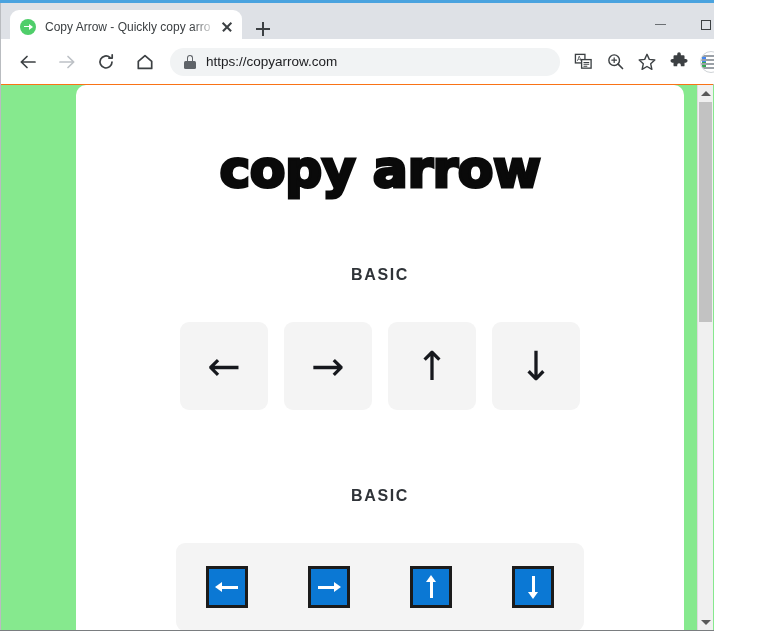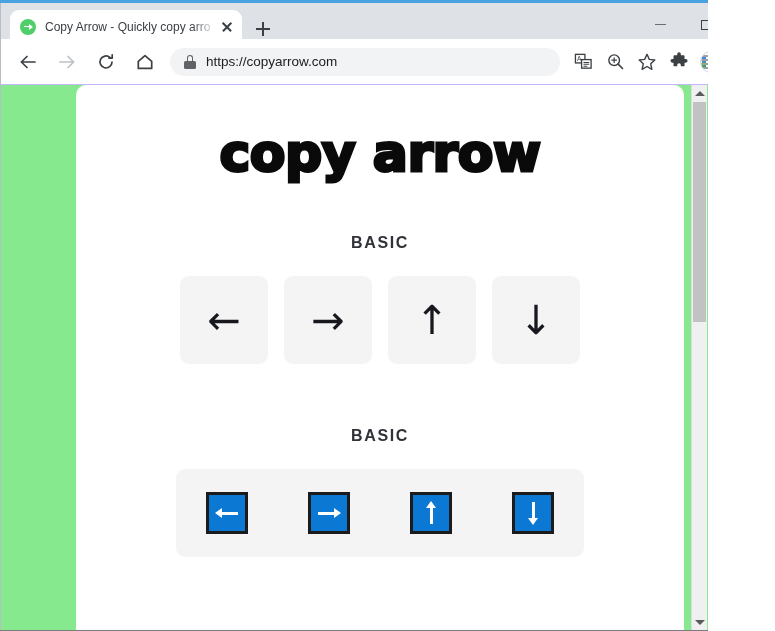--- a/index.html
+++ b/index.html
@@ -5,22 +5,23 @@
   html, body {
     margin: 0; padding: 0;
     width: 775px; height: 631px;
     overflow: hidden;
     background: #ffffff;
     font-family: "Liberation Sans", sans-serif;
   }
   #app {
     position: relative;
     width: 708px; height: 631px;
-    background: #c4b5fd;
+    background: #f97316;
     overflow: hidden;
+    padding-left: 6px;
   }
 
   
   .chrome-top-accent {
     position: absolute; left: 0; top: 0;
     width: 775px; height: 3px;
     background: #4aa3df;
   }
   .tabstrip {
     position: absolute; left: 0; top: 3px;
@@ -198,41 +199,41 @@
     background: #86e98e;
     overflow: hidden;
   }
   .page-card {
     position: absolute; left: 75px; top: 0px;
     width: 608px; min-height: 560px;
     background: #ffffff;
     border-radius: 10px 10px 0 0;
   }
   .site-title {
-    margin: 0;
+    margin: 16px;
     padding-top: 42px;
     text-align: center;
     font-family: "DejaVu Sans", sans-serif;
     font-size: 52px;
     font-weight: 700;
     letter-spacing: -0.5px;
     color: #0a0a0a;
     line-height: 1;
     -webkit-text-stroke: 3px #0a0a0a;
   }
   .site-sub {
     margin: 0;
     padding-top: 26px;
     text-align: center;
     font-size: 20px;
     color: #222428;
     font-weight: 400;
   }
   .section-head {
-    margin: 0;
+    margin: 14px;
     text-align: center;
     font-size: 16px;
     font-weight: 700;
     letter-spacing: 1.6px;
     color: #2f3338;
   }
   .sec-basic { padding-top: 55px; }
   .sec-emoji { padding-top: 63px; }
 
   .tile-row {

